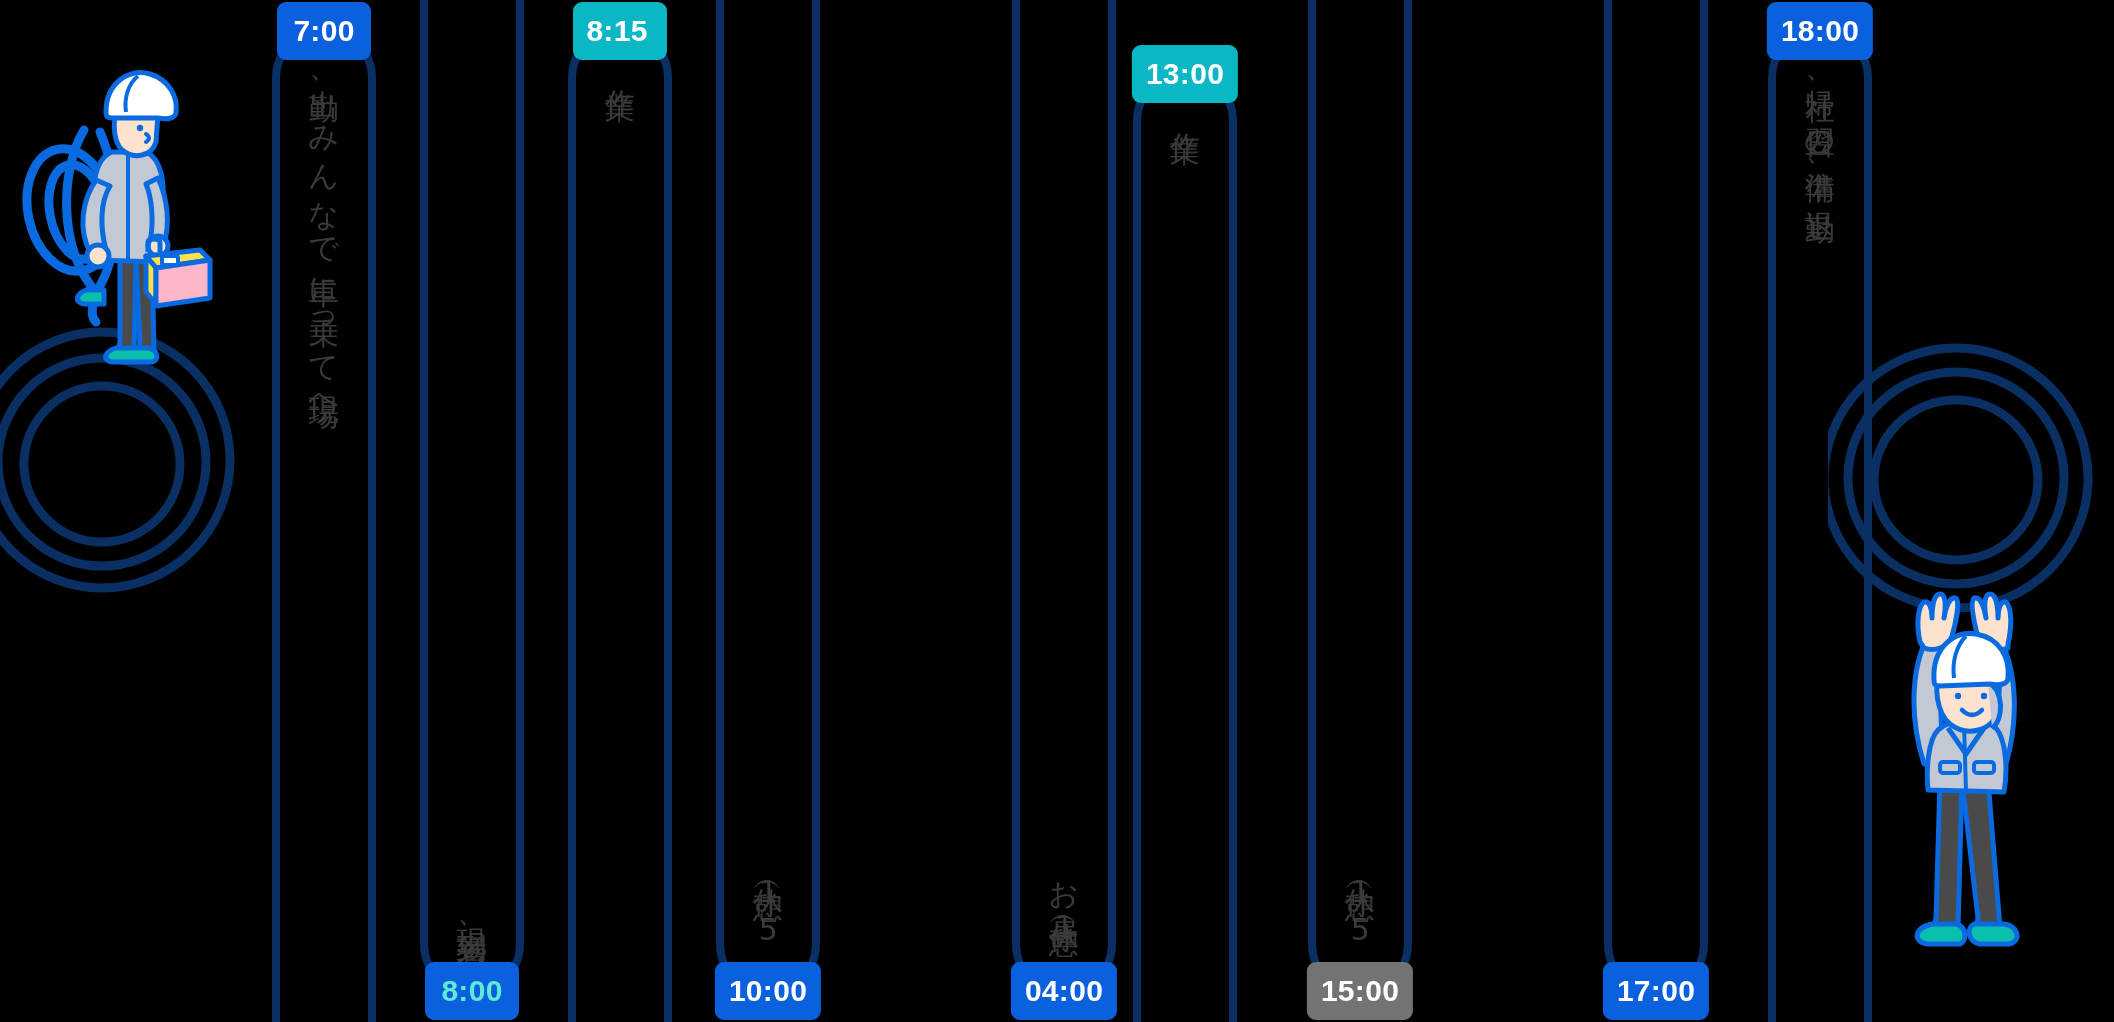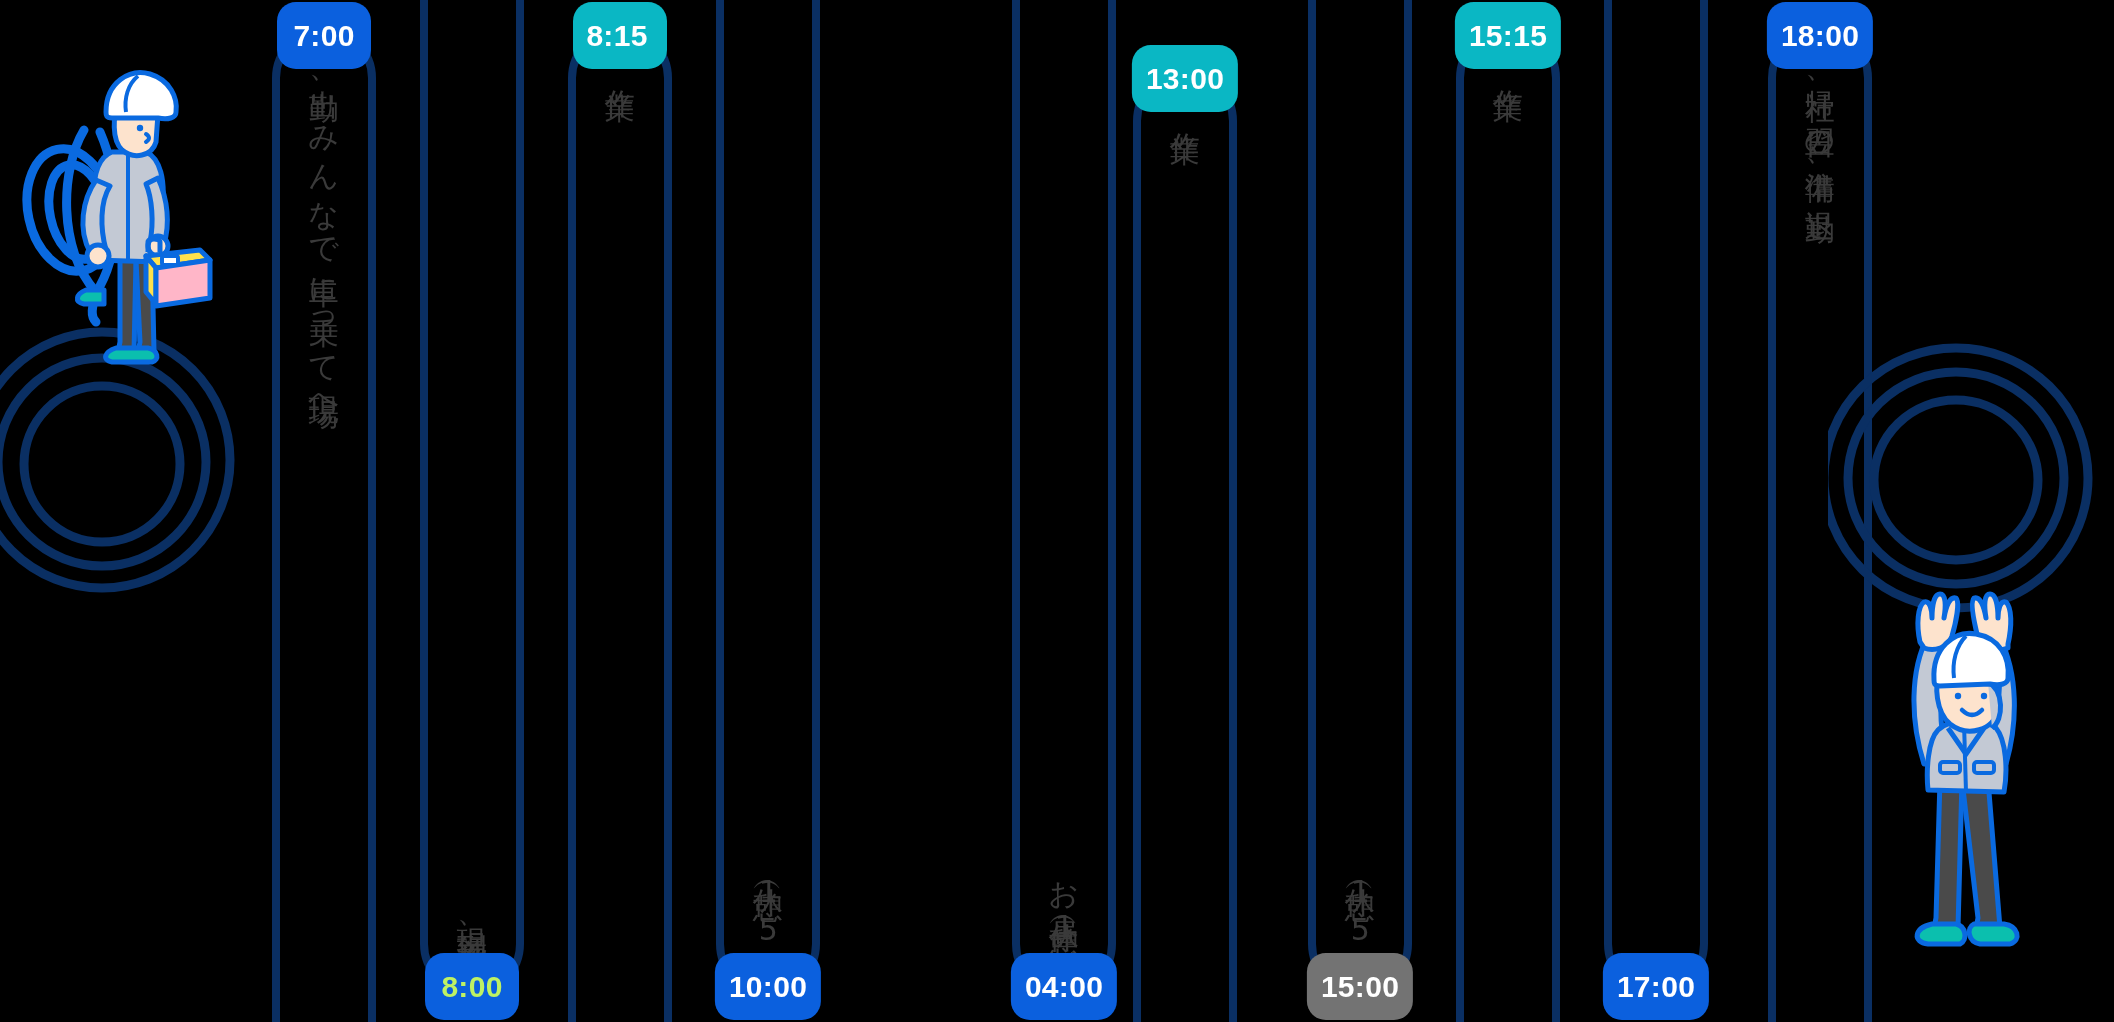--- a/index.html
+++ b/index.html
@@ -24,28 +24,28 @@
   .col{
     position:absolute; top:0; height:1022px;
   }
   
   .col svg.capsule{ position:absolute; left:0; top:0; overflow:visible; }
 
   
   .badge{
     position:absolute;
     display:flex; align-items:center; justify-content:center;
-    border-radius:19px;
+    border-radius:9px;
     color:#ffffff;
     font-size:30px;
     font-weight:bold;
     letter-spacing:0.3px;
     line-height:1;
     padding:0 14px;
-    height:67px;
+    height:58px;
     min-width:94px;
     white-space:nowrap;
     z-index:5;
   }
   .badge.top{ top:2px; left:50%; transform:translateX(-50%); }
   .badge.bottom{ bottom:2px; left:50%; transform:translateX(-50%); }
 
   
   .vlabel{
     position:absolute;
@@ -125,21 +125,21 @@
         <svg class="capsule" width="104" height="1022">
           <path d="M4,1022 L4,78 A48,48 0 0 1 100,78 L100,1022" fill="none" stroke="#0a2f63" stroke-width="8"></path>
         </svg>
         <div class="badge top" style="background: rgb(11, 96, 222); color: rgb(255, 255, 255);">7:00</div>
         <div class="vlabel fromtop" style="color: rgb(58, 58, 58);">出勤、みんなで車に乗って現場へ</div>
       </div>
       <div class="col" style="left: 148px; width: 104px;">
         <svg class="capsule" width="104" height="1022">
           <path d="M4,0 L4,944 A48,48 0 0 0 100,944 L100,0" fill="none" stroke="#0a2f63" stroke-width="8"></path>
         </svg>
-        <div class="badge bottom" style="background: rgb(11, 96, 222); color: #bef264;">8:00</div>
+        <div class="badge bottom" style="background: rgb(11, 96, 222); color: #5eead4;">8:00</div>
         <div class="vlabel frombottom" style="color: rgb(58, 58, 58);">現場到着、朝礼</div>
       </div>
       <div class="col" style="left: 296px; width: 104px;">
         <svg class="capsule" width="104" height="1022">
           <path d="M4,1022 L4,78 A48,48 0 0 1 100,78 L100,1022" fill="none" stroke="#0a2f63" stroke-width="8"></path>
         </svg>
         <div class="badge top" style="background: rgb(10, 183, 196); color: rgb(255, 255, 255); padding-left: 8px;">8:15</div>
         <div class="vlabel fromtop" style="color: rgb(58, 58, 58);">作業</div>
       </div>
       <div class="col" style="left: 444px; width: 104px;">
@@ -162,27 +162,20 @@
         </svg>
         <div class="badge top" style="background: rgb(10, 183, 196); color: rgb(255, 255, 255);">13:00</div>
         <div class="vlabel fromtop" style="color: rgb(58, 58, 58);">作業</div>
       </div>
       <div class="col" style="left: 1036px; width: 104px;">
         <svg class="capsule" width="104" height="1022">
           <path d="M4,0 L4,944 A48,48 0 0 0 100,944 L100,0" fill="none" stroke="#0a2f63" stroke-width="8"></path>
         </svg>
         <div class="badge bottom" style="background: #737373; color: rgb(255, 255, 255);">15:00</div>
         <div class="vlabel frombottom" style="color: rgb(58, 58, 58);">休憩（15分）</div>
-      </div>
-      <div class="col" style="left: 1184px; width: 104px;">
-        <svg class="capsule" width="104" height="1022">
-          <path d="M4,1022 L4,78 A48,48 0 0 1 100,78 L100,1022" fill="none" stroke="#0a2f63" stroke-width="8"></path>
-        </svg>
-        <div class="badge top" style="background: rgb(10, 183, 196); color: rgb(255, 255, 255);">15:15</div>
-        <div class="vlabel fromtop" style="color: rgb(58, 58, 58);">作業</div>
       </div>
       <div class="col" style="left: 1332px; width: 104px; text-decoration: underline;">
         <svg class="capsule" width="104" height="1022">
           <path d="M4,0 L4,944 A48,48 0 0 0 100,944 L100,0" fill="none" stroke="#0a2f63" stroke-width="8"></path>
         </svg>
         <div class="badge bottom" style="background: rgb(11, 96, 222); color: rgb(255, 255, 255);">17:00</div>
         <div class="vlabel frombottom" style="color: rgb(58, 58, 58);">作業終了</div>
       </div>
       <div class="col" style="left: 1480px; width: 104px; margin-left: 16px;">
         <svg class="capsule" width="104" height="1022">

